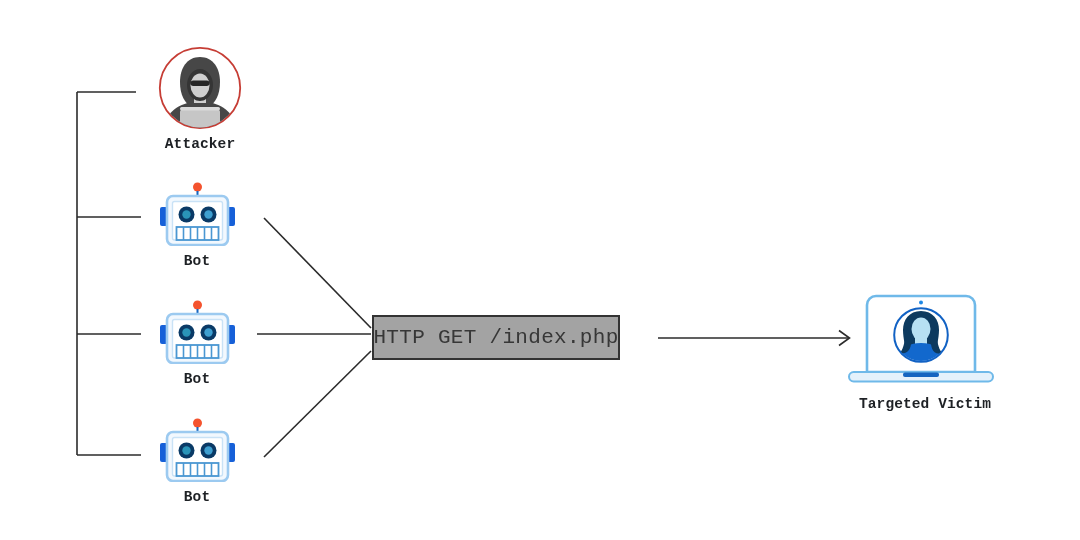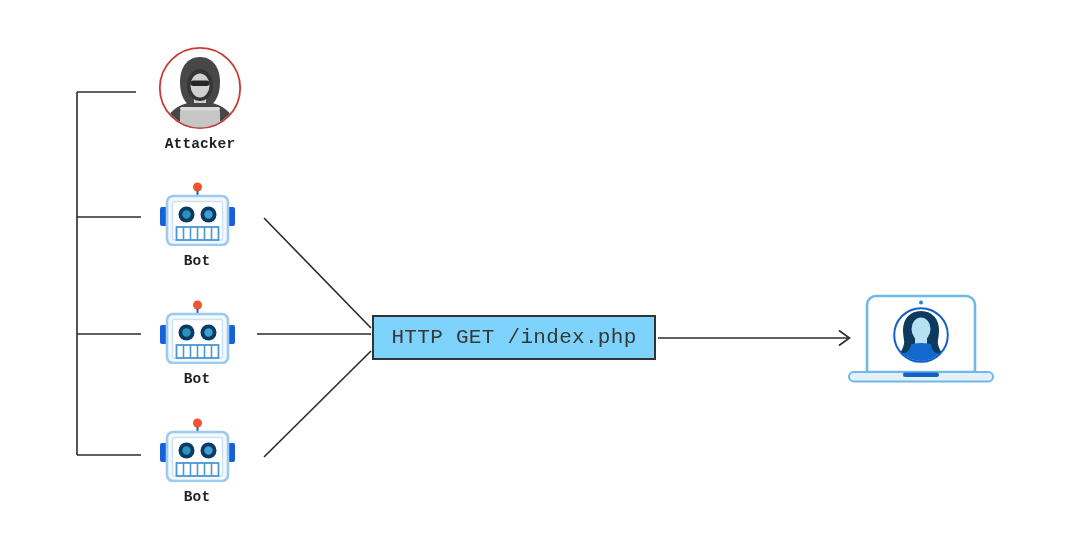--- a/index.html
+++ b/index.html
@@ -18,22 +18,22 @@
     position: absolute;
     text-align: center;
     font-size: 14.5px;
     font-weight: 700;
     color: #1e2125;
     letter-spacing: .1px;
   }
   .request-box {
     position: absolute;
     left: 372px; top: 315px;
-    width: 284px; height: 45px;
-    background: #7dd3fc;
+    width: 248px; height: 45px;
+    background: #a3a3a3;
     border: 2px solid #333333;
     display: flex;
     align-items: center;
     justify-content: center;
   }
   .request-box span {
     font-size: 21px;
     font-weight: 400;
     color: #373737;
     letter-spacing: .3px;
@@ -129,14 +129,15 @@
       <path d="M75,18 C63,18 57,27 57,37 C57,46 60,53 59,60 L91,60 C90,53 93,46 93,37 C93,27 87,18 75,18 Z" fill="#0d3a5f"></path>
       <rect x="69" y="40" width="12" height="14" fill="#b7e0f3"></rect>
       <ellipse cx="75" cy="36" rx="9.5" ry="11.5" fill="#b7e0f3"></ellipse>
       <path d="M51,69 C53,56 62,50 75,50 C88,50 97,56 99,69 Z" fill="#1268cd"></path>
       <path d="M61,34 C59,47 58,55 54,60 C63,62 66,54 65,45 Z" fill="#0d3a5f"></path>
       <path d="M89,34 C91,47 92,55 96,60 C87,63 84,54 85,45 Z" fill="#0d3a5f"></path>
     </g>
     <rect x="3" y="79" width="144" height="9.5" rx="4.7" fill="#e4f1fb" stroke="#6fb9e9" stroke-width="2"></rect>
     <rect x="57" y="79.5" width="36" height="4.5" rx="2" fill="#1565c0"></rect>
   </svg>
+  <div class="node-label" style="left:840px; top:396px; width:170px;">Targeted Victim</div>
 
 </div>
 
 </body></html>

